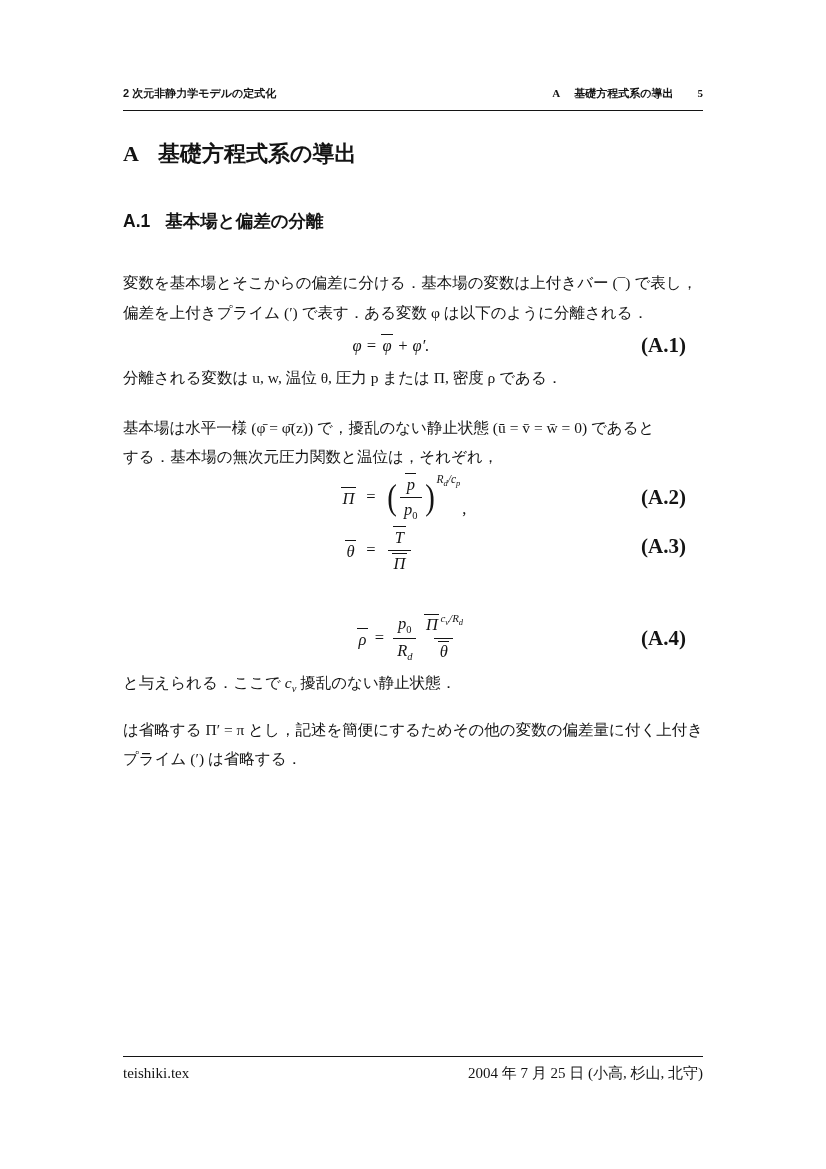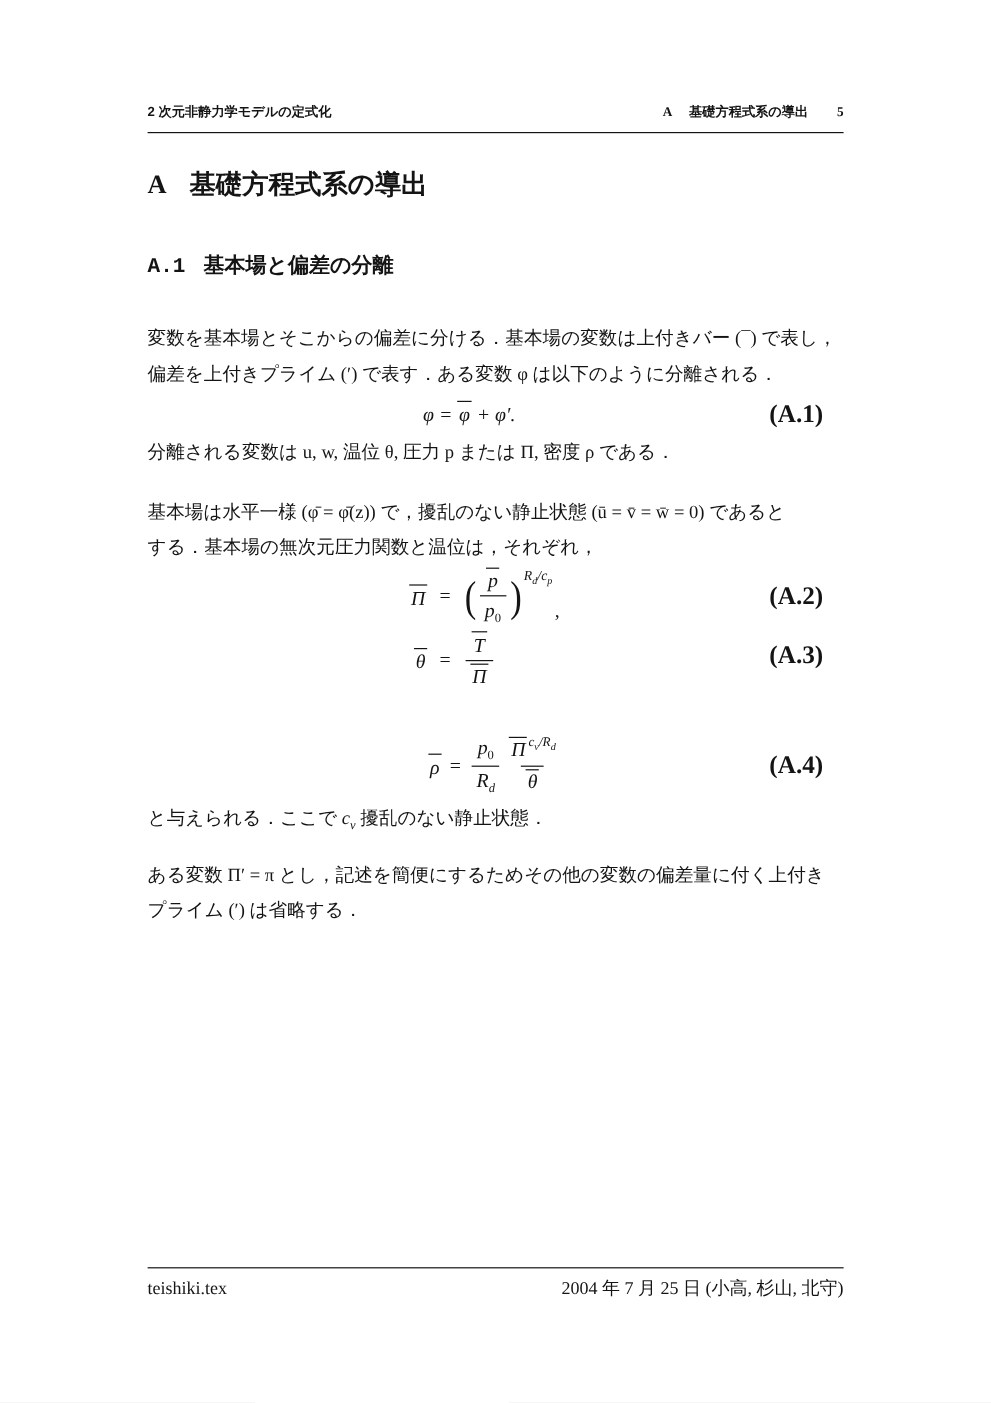--- a/index.html
+++ b/index.html
@@ -30,21 +30,21 @@
     left:123px;top:142px;
     font-size:22px;line-height:24px;font-weight:bold;white-space:nowrap;
     font-family:"Liberation Sans",sans-serif;
   }
   .section-heading .no{font-family:"Liberation Serif",serif;margin-right:19px;}
   .subsection-heading{
     left:123px;top:211px;
     font-size:17.5px;line-height:21px;font-weight:bold;white-space:nowrap;
     font-family:"Liberation Sans",sans-serif;
   }
-  .subsection-heading .no{font-family:Liberation Mono, monospace;margin-right:15px;}
+  .subsection-heading .no{font-family:Liberation Sans, sans-serif;margin-right:15px;}
   
   .bl{
     left:123px;width:600px;
     font-size:15.5px;line-height:22px;white-space:nowrap;
   }
   .ivar{font-style:italic;}
   sub{font-size:10.5px;font-style:italic;}
   
   .eq-row{
     left:123px;width:580px;
@@ -161,21 +161,21 @@
       <span class="frac">
           <span class="num"><span class="ov">Π</span><span class="supsm"><span>c</span><sub>v</sub><span>/</span><span>R</span><sub>d</sub></span></span>
           <span class="den"><span class="ov">θ</span></span>
         </span>
     </span>
     <span class="eq-label">(A.4)</span>
   </div>
 
   <div class="abs bl" style="top:672px"><span>と与えられる．ここで </span><span class="ivar"><span>c</span><sub>v</sub></span><span> 擾乱のない静止状態．</span></div>
 
-  <div class="abs bl" style="top:719px">ある変数 Π′ = π とし，記述を簡便にするためその他の変数の偏差量に付く上付き</div>
+  <div class="abs bl" style="top:719px">は省略する Π′ = π とし，記述を簡便にするためその他の変数の偏差量に付く上付き</div>
   <div class="abs bl" style="top:748px">プライム (′) は省略する．</div>
 
   <div class="abs rule foot-rule"></div>
   <div class="abs footer">
     <span>teishiki.tex</span>
     <span>2004 年 7 月 25 日 (小高, 杉山, 北守)</span>
   </div>
 
 </div>
 

